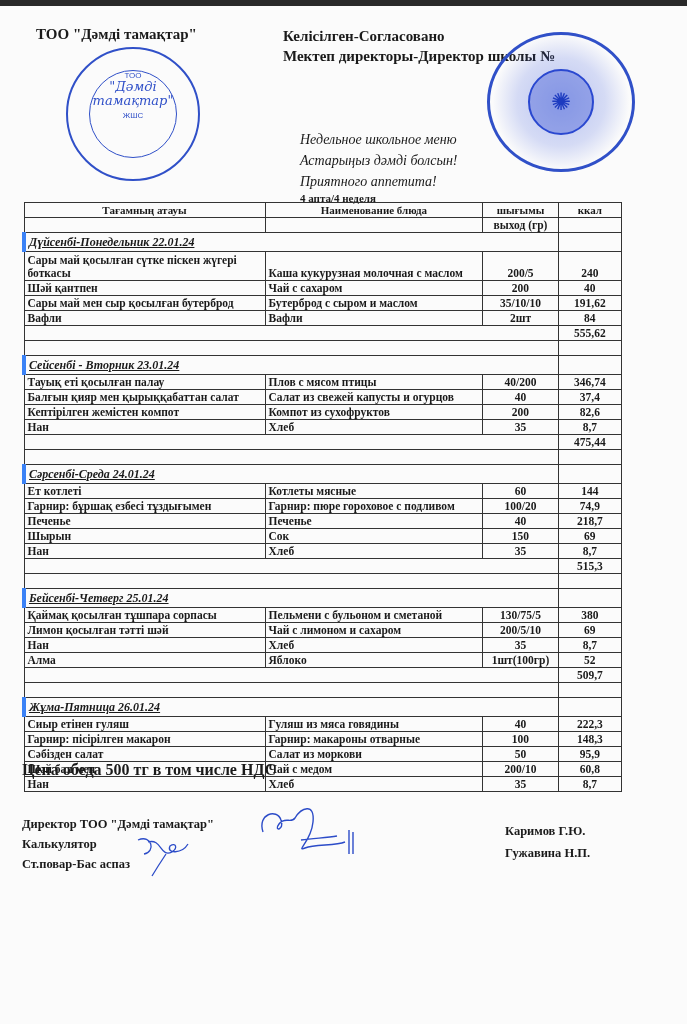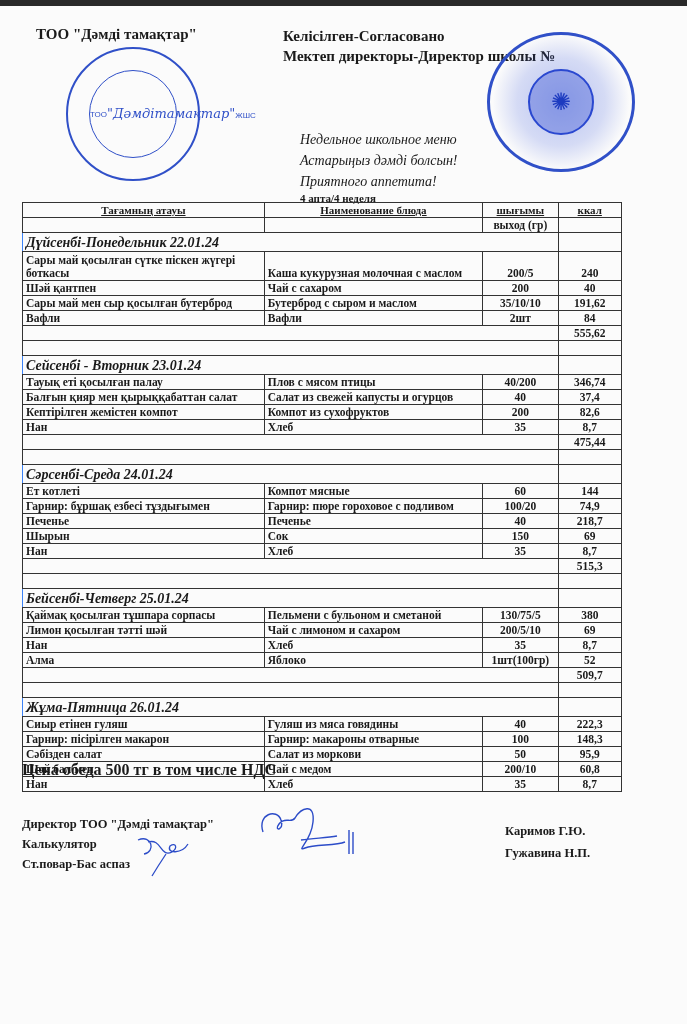--- a/index.html
+++ b/index.html
@@ -23,21 +23,21 @@
   }
   .stamp {
     position: absolute; border-radius: 50%;
     border: 2px solid #3050c8; color: #3050c8;
     display: flex; flex-direction: column; align-items: center; justify-content: center;
     font-family: "Liberation Sans", sans-serif;
   }
   .stamp-left { left: 66px; top: 41px; width: 130px; height: 130px; }
   .stamp-left .inner {
     width: 86px; height: 86px; border-radius: 50%; border: 1.5px solid #3050c8;
-    display: flex; flex-direction: row; align-items: center; justify-content: flex-start;
+    display: flex; flex-direction: column; align-items: center; justify-content: flex-start;
   }
   .stamp-left .too { font-size: 8px; }
   .stamp-left .name { font-size: 13px; font-style: italic; font-family: "DejaVu Serif", serif; line-height: 14px; text-align: center; }
   .stamp-left .zhs { font-size: 8px; margin-top: 3px; }
   .stamp-right {
     left: 487px; top: 26px; width: 142px; height: 134px;
     background: radial-gradient(circle, rgba(60,90,220,0.35) 0%, rgba(60,90,220,0.2) 45%, rgba(255,255,255,0) 70%);
     border-width: 3px;
   }
   .stamp-right .emblem {
@@ -50,28 +50,28 @@
     font-style: italic; font-size: 14px; line-height: 21px;
   }
   .title-block .week { font-style: normal; font-size: 11px; font-weight: bold; line-height: 16px; margin-top: -2px; }
   .menu-table {
     position: absolute; left: 22px; top: 196px; width: 600px;
     border-collapse: collapse; font-size: 11.5px; font-weight: bold;
   }
   .menu-table td, .menu-table th {
     border: 1px solid #333; padding: 0 3px; height: 14px; line-height: 13px;
   }
-  .menu-table th { font-weight: bold; font-size: 11px; text-decoration: underline; }
+  .menu-table th { font-weight: bold; font-size: 11px; }
   .c1 { width: 244px; }
   .c2 { width: 220px; }
   .c3 { width: 69px; text-align: center; }
   .c4 { width: 58px; text-align: center; }
   .day-row td.day {
-    font-style: italic; font-size: 14px; 
-    border-left: 1px solid #3b82f6; height: 18px;
+    font-style: italic; font-size: 12px; text-decoration: underline;
+    border-left: 4px solid #3b82f6; height: 18px;
   }
   .tall td { height: 28px; vertical-align: bottom; }
   .spacer td { height: 14px; }
   .price {
     position: absolute; left: 22px; top: 755px; font-size: 16px; font-weight: bold;
   }
   .footer { position: absolute; left: 22px; top: 808px; font-size: 12.5px; font-weight: bold; line-height: 20px; }
   .footer-right { position: absolute; left: 505px; top: 814px; font-size: 12.5px; font-weight: bold; line-height: 22px; }
   .sig { position: absolute; color: #2c4cc8; }
   .sig svg { display: block; }
@@ -192,21 +192,21 @@
         <tr class="spacer">
           <td colspan="3"></td>
           <td class="c4"></td>
         </tr>
         <tr class="day-row">
           <td class="day" colspan="3">Сәрсенбі-Среда 24.01.24</td>
           <td class="c4"></td>
         </tr>
         <tr>
           <td class="c1">Ет котлеті</td>
-          <td class="c2">Компот мясные</td>
+          <td class="c2">Котлеты мясные</td>
           <td class="c3">60</td>
           <td class="c4">144</td>
         </tr>
         <tr>
           <td class="c1">Гарнир: бұршақ езбесі тұздығымен</td>
           <td class="c2">Гарнир: пюре гороховое с подливом</td>
           <td class="c3">100/20</td>
           <td class="c4">74,9</td>
         </tr>
         <tr>

